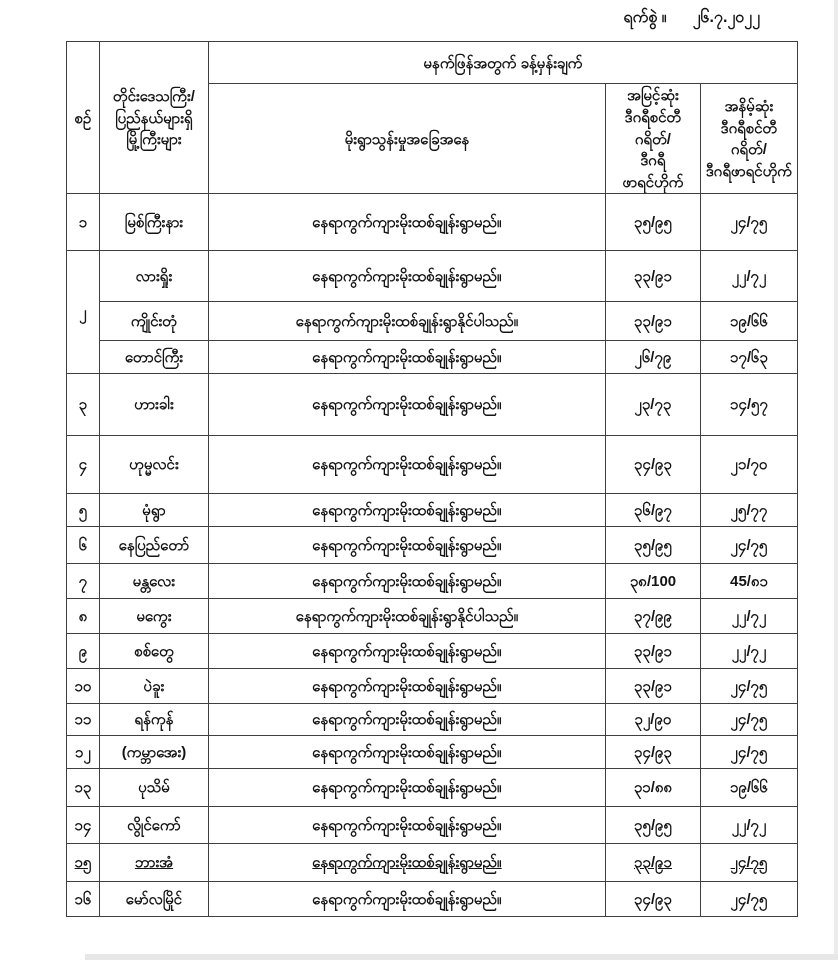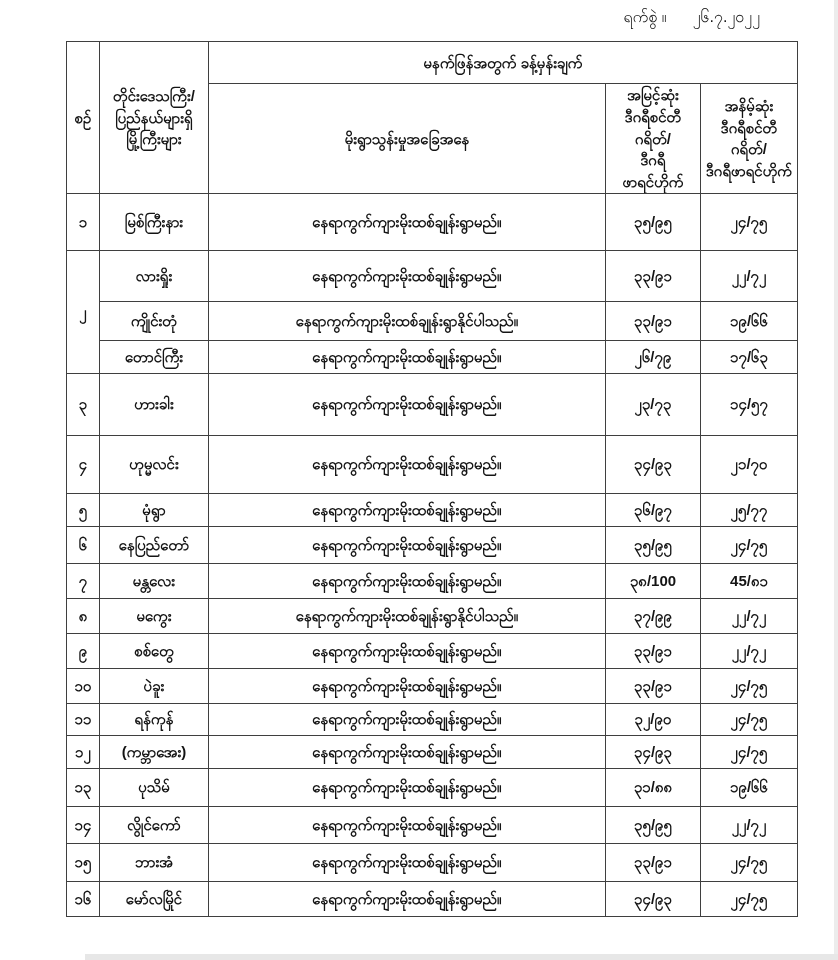--- a/index.html
+++ b/index.html
@@ -16,21 +16,21 @@
   .page{
     position:relative;
     width:838px;height:960px;
     background:var(--bg);
     overflow:hidden;
     color:var(--text);
   }
   .date-line{
     position:absolute;
     top:6px;right:78px;
-    font-size:16px;font-weight:normal;
+    font-size:16px;font-weight:bold;
     white-space:nowrap;
   }
   .date-line .date-label{margin-right:26px;}
   .fc-table-wrap{
     position:absolute;left:66px;top:41px;width:731px;
   }
   table.fc{
     border-collapse:collapse;
     width:731px;
     table-layout:fixed;
@@ -205,21 +205,21 @@
             <td>၃၁/၈၈</td>
             <td>၁၉/၆၆</td>
           </tr>
           <tr style="height: 37px; padding-left: 12px;">
             <td>၁၄</td>
             <td>လွိုင်ကော်</td>
             <td>နေရာကွက်ကျားမိုးထစ်ချုန်းရွာမည်။</td>
             <td>၃၅/၉၅</td>
             <td>၂၂/၇၂</td>
           </tr>
-          <tr style="height: 38px;">
+          <tr style="height: 38px; text-decoration: underline;">
             <td>၁၅</td>
             <td>ဘားအံ</td>
             <td>နေရာကွက်ကျားမိုးထစ်ချုန်းရွာမည်။</td>
             <td>၃၃/၉၁</td>
             <td>၂၄/၇၅</td>
           </tr>
           <tr style="height: 35px; margin-left: 37px;">
             <td>၁၆</td>
             <td>မော်လမြိုင်</td>
             <td>နေရာကွက်ကျားမိုးထစ်ချုန်းရွာမည်။</td>

